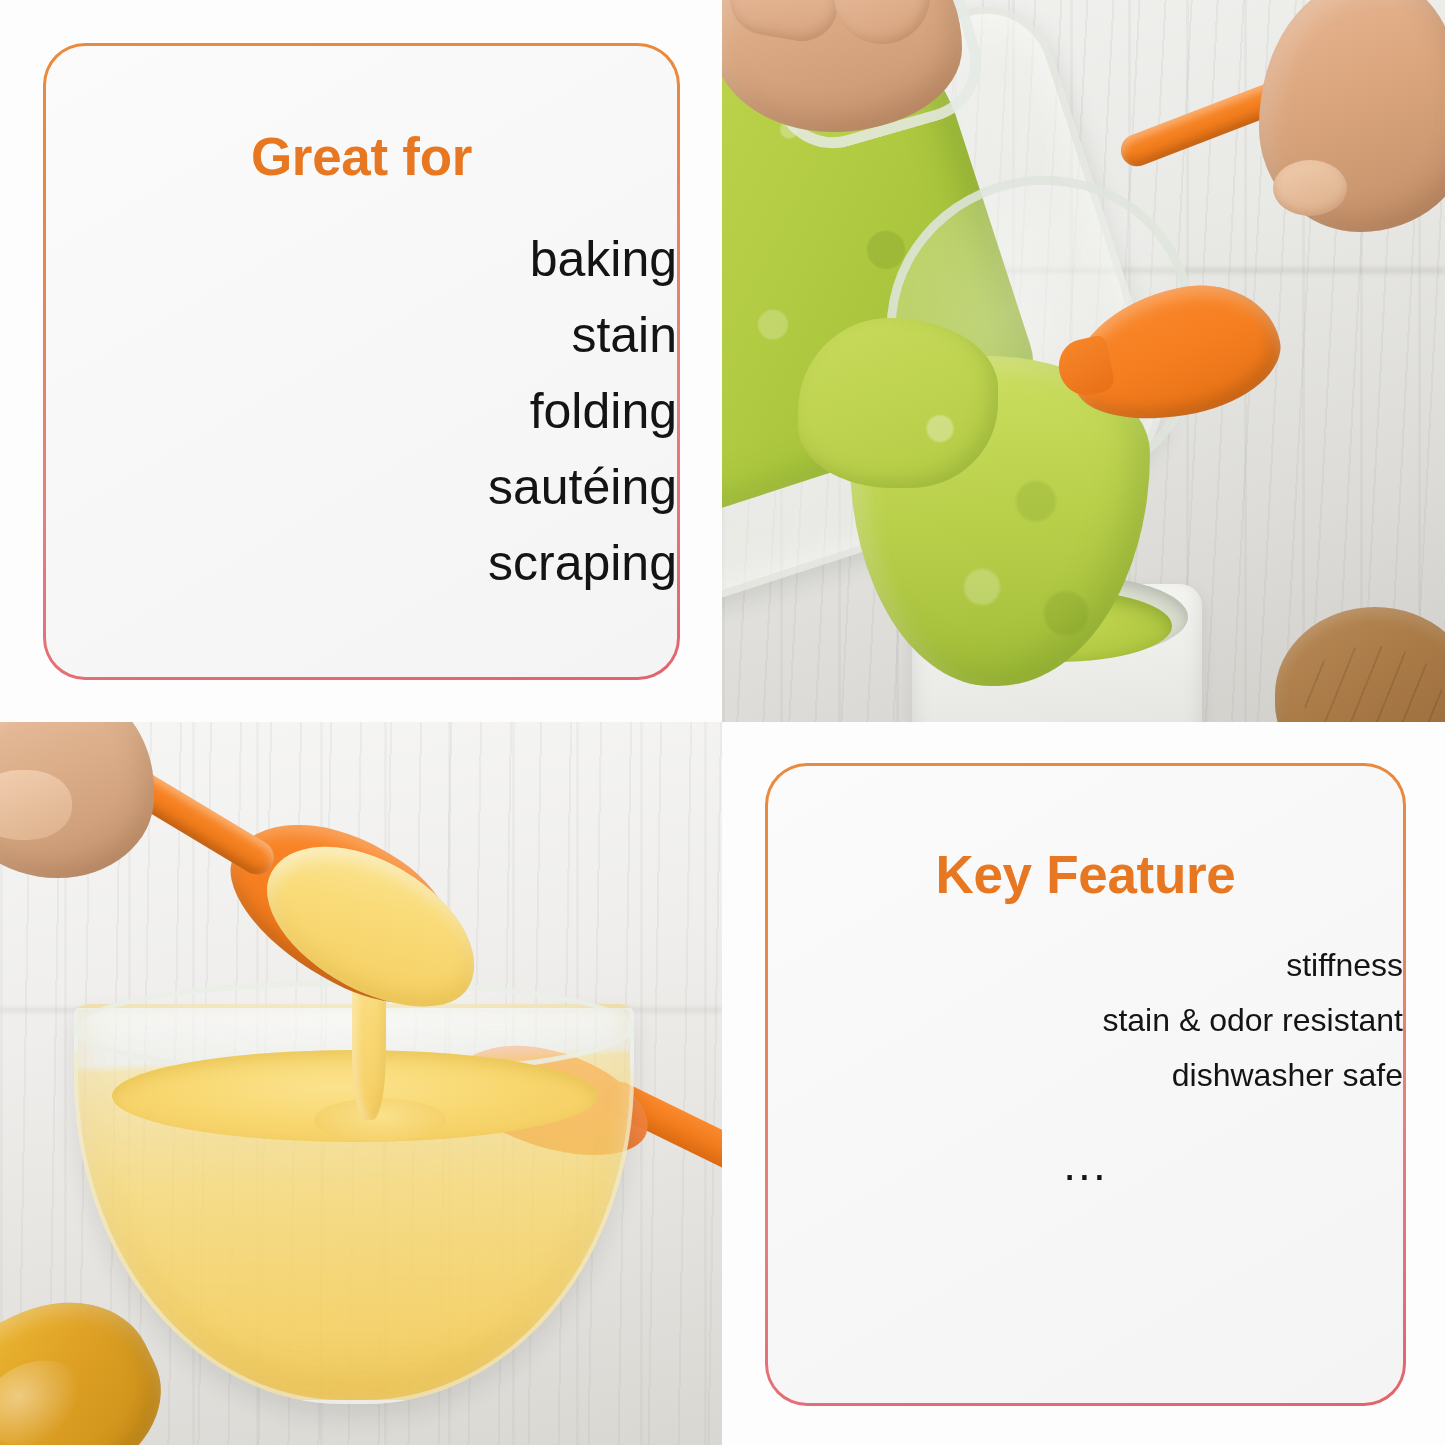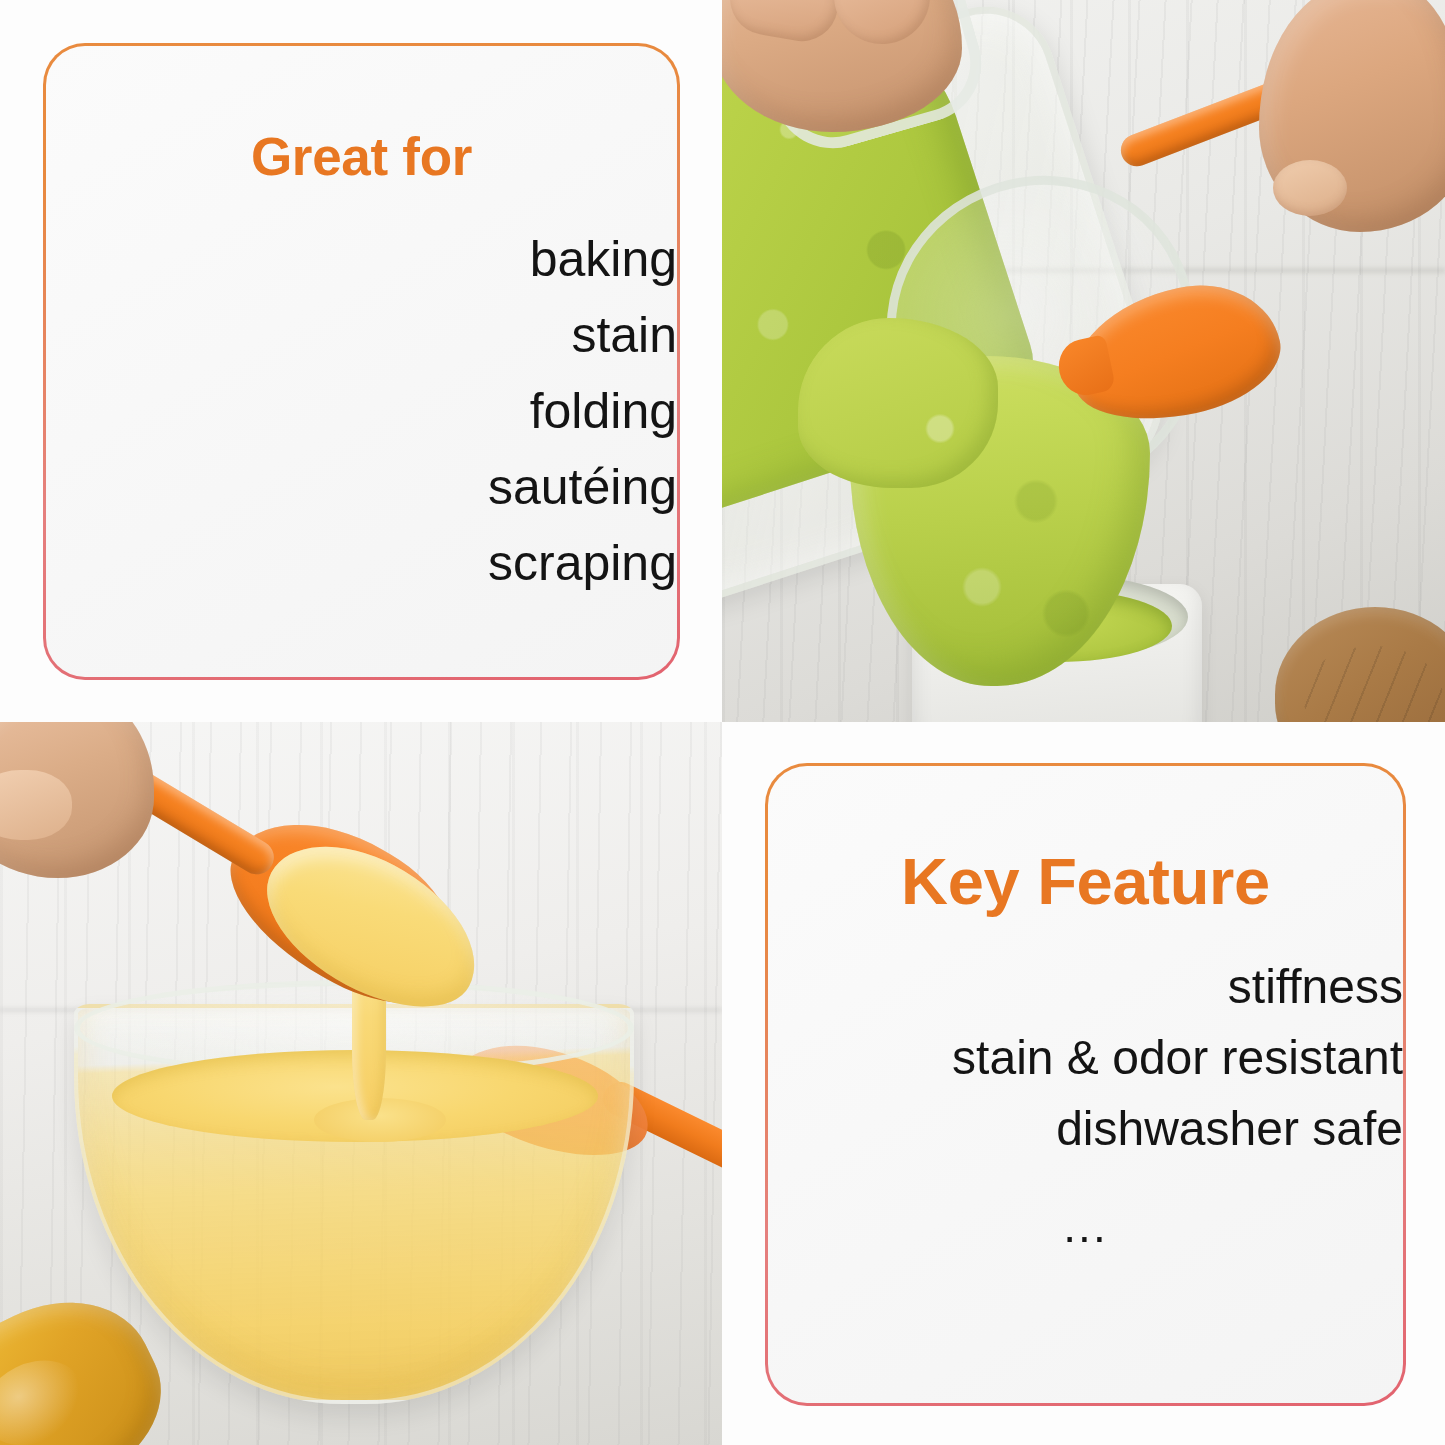--- a/index.html
+++ b/index.html
@@ -46,40 +46,40 @@
   .card-br { left: 765px; top: 763px; width: 641px; height: 643px; }
 
   .card-title {
     color: #E87722;
     font-weight: bold;
     letter-spacing: -0.3px;
     text-align: center;
     width: 100%;
   }
   .card-tl .card-title { font-size: 53px; margin-top: 80px; }
-  .card-br .card-title { font-size: 65px; margin-top: 78px; }
+  .card-br .card-title { font-size: 53px; margin-top: 78px; }
 
   .feature-list {
     list-style: none;
     margin: 0;
     padding: 0;
     width: 100%;
     text-align: center;
     color: #141414;
   }
   .card-tl .feature-list { margin-top: 47px; }
   .card-br .feature-list { margin-top: 44px; }
   .feature-list li {
     line-height: 1.0;
     white-space: nowrap;
     font-weight: 400;
     text-align: right;
   }
   .card-tl .feature-list li { font-size: 50px; margin-bottom: 26px; }
-  .card-br .feature-list li { font-size: 48px; margin-bottom: 23px; }
+  .card-br .feature-list li { font-size: 32px; margin-bottom: 23px; }
 
   .ellipsis {
     color: #141414;
     font-size: 46px;
     line-height: 1;
     letter-spacing: 2px;
     text-align: center;
     width: 100%;
   }
   .card-tl .ellipsis { margin-top: 33px; }

